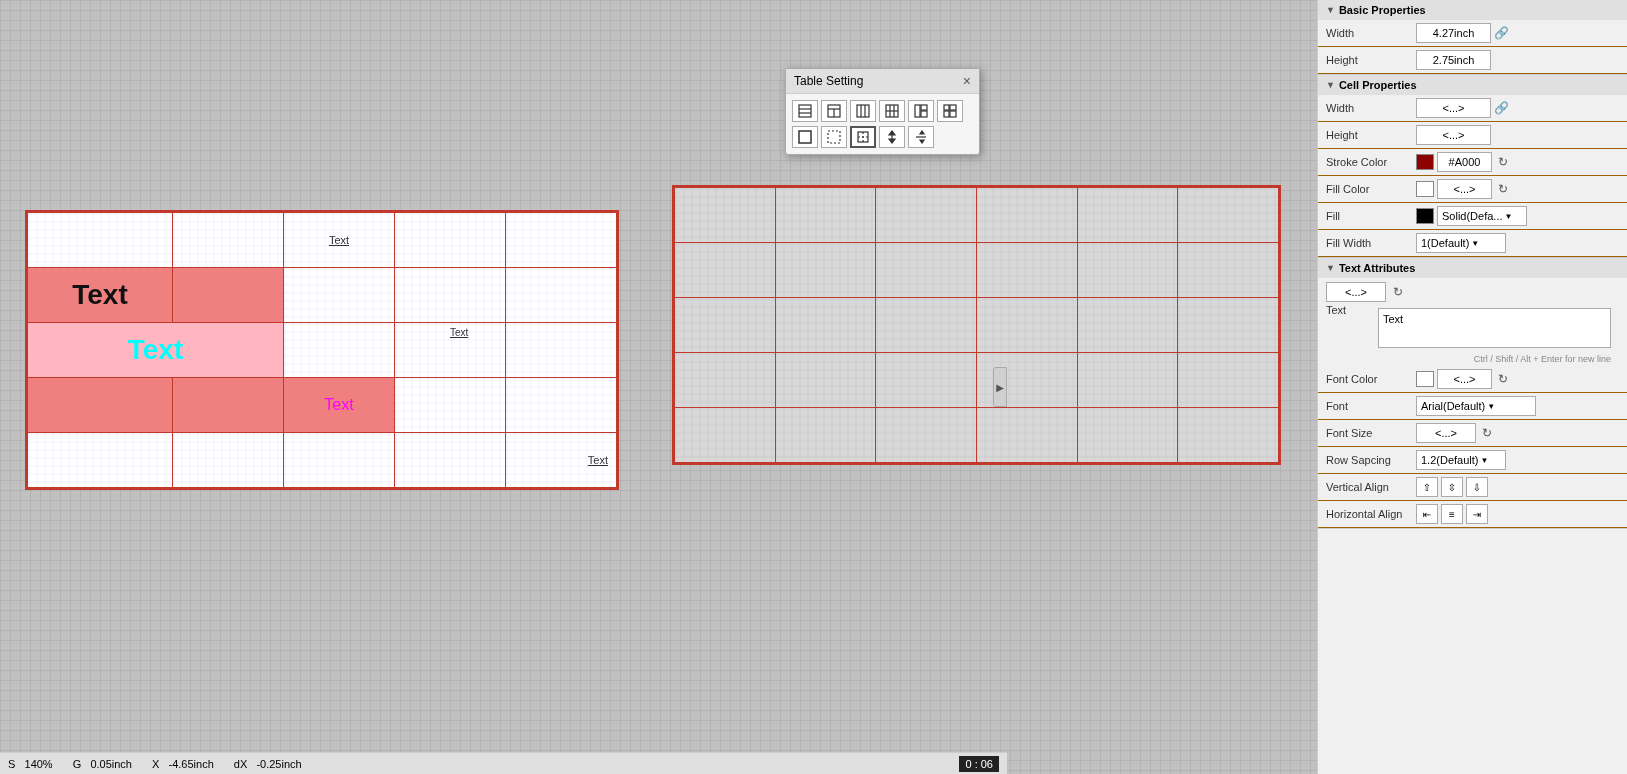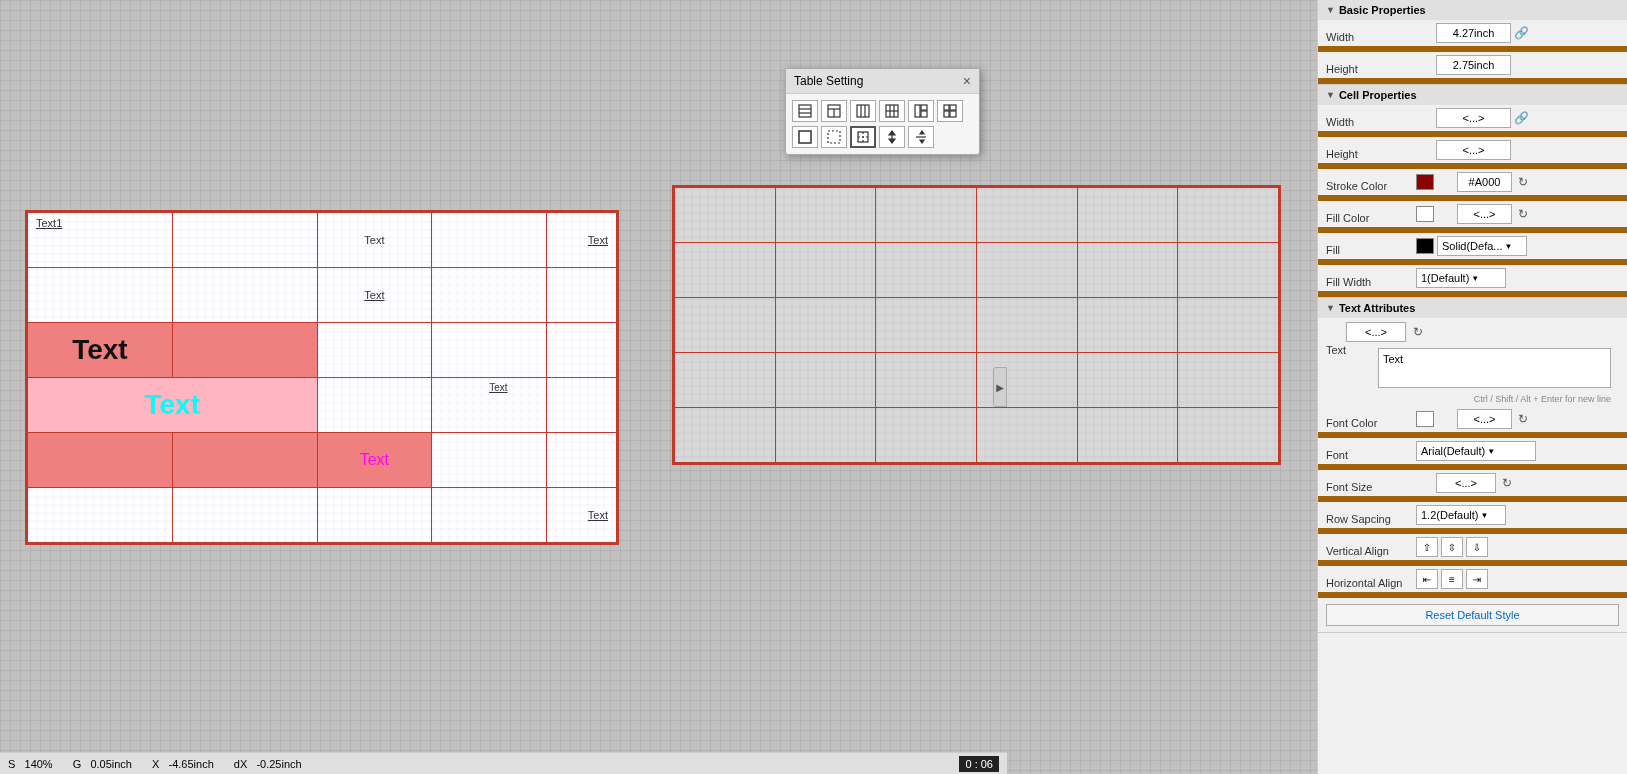--- a/index.html
+++ b/index.html
@@ -158,24 +158,24 @@
       font-size: 11px;
       font-weight: bold;
       display: flex;
       align-items: center;
       gap: 4px;
       cursor: pointer;
     }
     .panel-section-header .arrow { font-size: 9px; color: #555; }
     .panel-row {
       display: flex;
-      align-items: flex-end;
+      align-items: center;
       padding: 3px 8px;
       min-height: 26px;
-      border-bottom: 6px solid #a16207;
+      border-bottom: 1px solid #a16207;
     }
     .panel-label {
       width: 90px;
       font-size: 11px;
       color: #333;
       flex-shrink: 0;
     }
     .panel-value {
       flex: 1;
       display: flex;
@@ -183,21 +183,20 @@
       gap: 3px;
     }
     .panel-input {
       border: 1px solid #aaa;
       background: #fff;
       padding: 2px 4px;
       font-size: 11px;
       height: 20px;
       width: 75px;
       text-align: center;
-      margin-left: 20px;
     }
     .refresh-btn {
       width: 16px;
       height: 16px;
       background: none;
       border: none;
       cursor: pointer;
       font-size: 12px;
       color: #555;
     }
@@ -304,33 +303,20 @@
   </style>
 </head>
 <body>
 
 <div class="canvas-area">
 
   <div class="left-table-container">
     <table class="left-table">
 
       <tbody>
-          <tr class="row1">
-        <td class="cell-white cell-grid" style="width:145px">
-          <span class="cell-text1">Text1</span>
-        </td>
-        <td class="cell-white cell-grid" style="width:145px"></td>
-        <td class="cell-white cell-grid" style="width:115px">
-          <span class="cell-text4">Text</span>
-        </td>
-        <td class="cell-white cell-grid" style="width:115px"></td>
-        <td class="cell-white cell-grid" style="width:70px">
-          <span class="cell-text2">Text</span>
-        </td>
-      </tr>
 
       <tr class="row2">
         <td class="cell-white cell-grid"></td>
         <td class="cell-white cell-grid"></td>
         <td class="cell-white cell-grid">
           <span class="cell-text3">Text</span>
         </td>
         <td class="cell-white cell-grid"></td>
         <td class="cell-white cell-grid"></td>
       </tr>
@@ -699,16 +685,15 @@
     
     <div class="panel-row">
       <span class="panel-label">Horizontal Align</span>
       <div class="panel-value">
         <button class="align-btn">⇤</button>
         <button class="align-btn">≡</button>
         <button class="align-btn">⇥</button>
       </div>
     </div>
     
-    <button class="reset-btn">Reset Default Style</button>
   </div>
 
 </div>
 
 </body></html>

